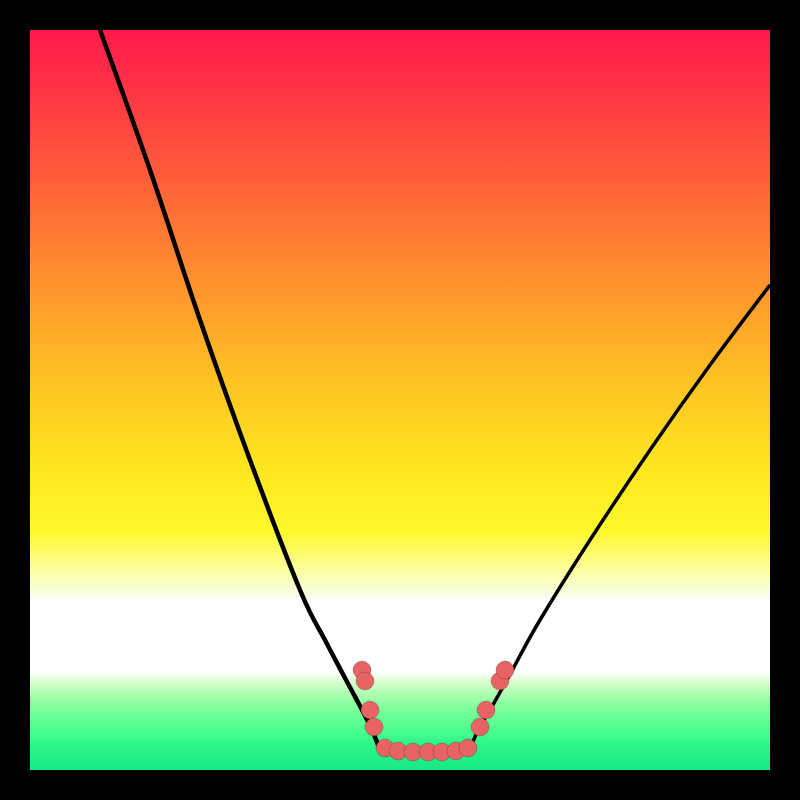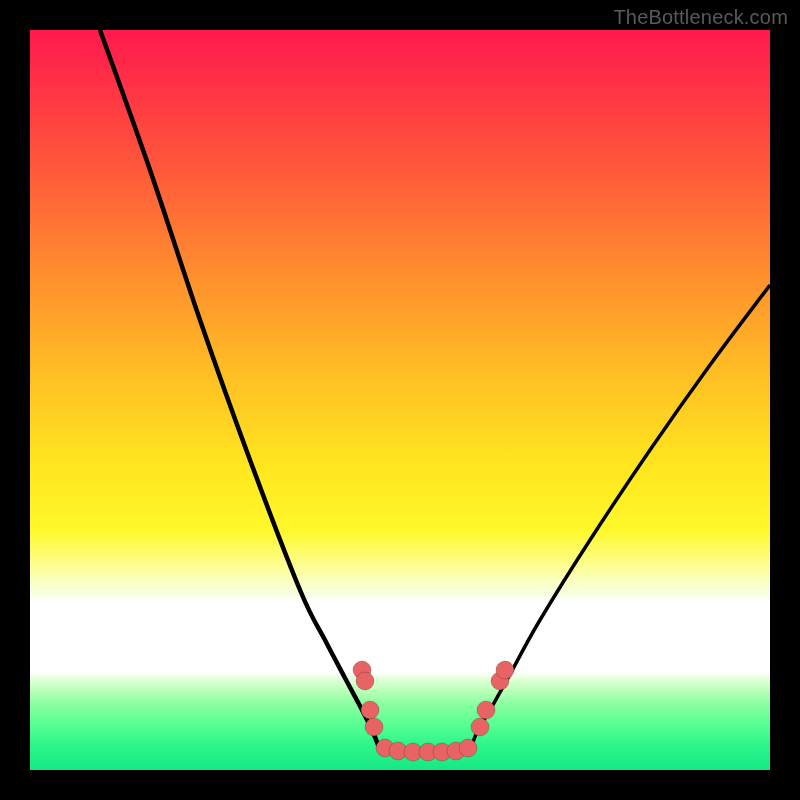--- a/index.html
+++ b/index.html
@@ -87,21 +87,20 @@
   .dots circle {
     fill: #e86464;
     stroke: rgba(0,0,0,0.2);
     stroke-width: 1;
   }
 </style>
 </head>
 <body>
 
 <div class="frame">
-  <div class="watermark">TheBottleneck.com</div>
 
   <div class="plot-area">
     <div class="gradient-main"></div>
     <div class="gradient-bottom"></div>
 
     <svg class="curve" viewBox="0 0 740 740">
       <g>
         <path id="p-left" d="M 70 0 C 79.0 25.2, 102.0 87.8, 120 140 C 138.0 192.2, 152.0 237.8, 170 290 C 188.0 342.2, 202.0 381.4, 220 430 C 238.0 478.6, 256.5 527.6, 270 560 C 283.5 592.4, 286.9 594.2, 295 610 C 303.1 625.8, 308.7 636.1, 315 648 C 321.3 659.9, 325.1 666.6, 330 676 C 334.9 685.4, 338.4 692.1, 342 700 C 345.6 707.9, 348.6 716.4, 350 720" stroke-width="4.5"></path>
         <path id="p-floor" d="M 350 720 C 366.2 720.0, 423.8 720.0, 440 720" stroke-width="5"></path>
         <path id="p-right" d="M 440 720 C 441.4 716.4, 444.4 707.2, 448 700 C 451.6 692.8, 454.6 689.4, 460 680 C 465.4 670.6, 469.0 664.2, 478 648 C 487.0 631.8, 495.2 614.8, 510 590 C 524.8 565.2, 540.2 540.6, 560 510 C 579.8 479.4, 598.4 451.5, 620 420 C 641.6 388.5, 658.4 364.7, 680 335 C 701.6 305.3, 729.2 269.4, 740 255" stroke-width="3.5"></path>

